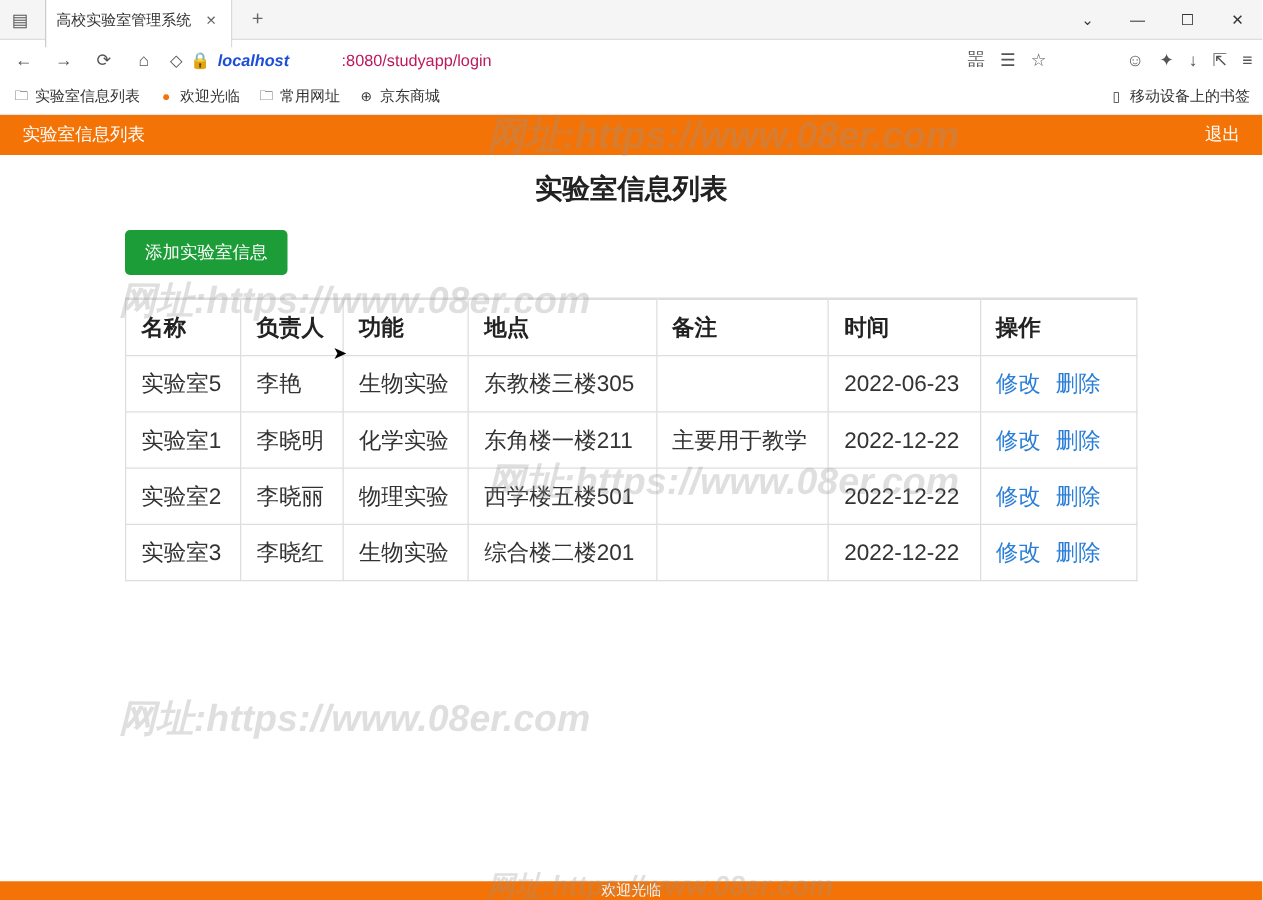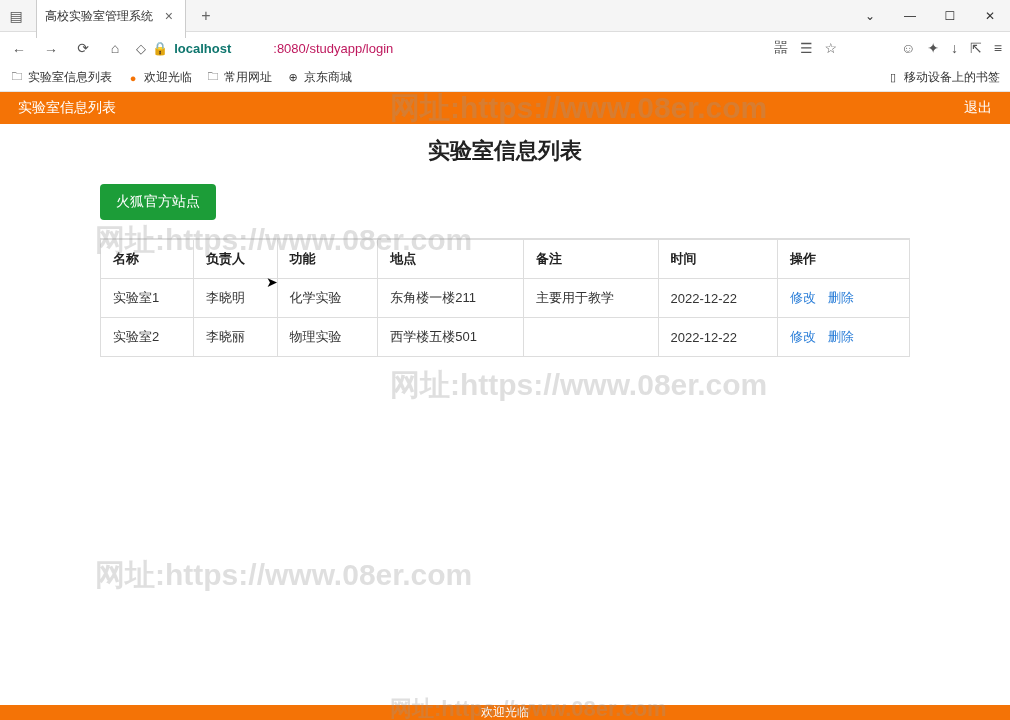--- a/index.html
+++ b/index.html
@@ -11,47 +11,47 @@
     .tab { height: 44px; background: #fff; border: 1px solid #ccc; border-bottom: none; border-radius: 4px 4px 0 0; display: flex; align-items: center; padding: 0 8px; margin-left: 4px; font-size: 12px; min-width: 150px; }
     .tab-title { flex: 1; color: #333; }
     .tab-close { color: #666; font-size: 14px; padding: 0 4px; cursor: pointer; }
     .tab-add { width: 28px; display: flex; justify-content: center; align-items: center; color: #666; font-size: 16px; margin-left: 6px; }
     .win-controls { margin-left: auto; display: flex; }
     .win-controls div { width: 40px; height: 32px; display: flex; justify-content: center; align-items: center; color: #333; font-size: 12px; }
     
     .addressbar { height: 32px; display: flex; align-items: center; padding: 0 8px; gap: 10px; font-size: 14px; color: #555; }
     .addressbar .nav-btn { width: 22px; text-align: center; }
     .url-box { flex: 1; display: flex; align-items: center; gap: 6px; font-size: 13px; max-width: 600px; }
-    .url-host { font-weight: bold; color: #0f766e; }
+    .url-host { font-weight: bold; color: #1d4ed8; font-style: italic; }
     .url-path { color: #be185d; margin-left: 36px; }
     .addressbar-right { margin-left: auto; display: flex; gap: 12px; align-items: center; }
     
     .bookmarks { height: 28px; display: flex; align-items: center; padding: 0 10px; gap: 14px; font-size: 12px; color: #333; border-bottom: 1px solid #e5e5e5; }
     .bm { display: flex; align-items: center; gap: 4px; }
     .bm-ico { width: 14px; height: 14px; display: inline-flex; justify-content: center; align-items: center; font-size: 11px; }
     .bm-right { margin-left: auto; }
     
     .header-orange { height: 32px; background: #f47306; color: #fff; display: flex; align-items: center; padding: 0 18px; font-size: 14px; }
     .header-orange .logout { margin-left: auto; text-align: right; }
     
     .page-body { padding: 12px 0 0 0; }
     .page-title { text-align: center; font-size: 22px; font-weight: bold; color: #222; margin-bottom: 18px; }
     
     .content-wrap { padding: 0 100px; }
     .add-btn { background: #1c9d38; color: #fff; border: none; border-radius: 4px; padding: 9px 16px; font-size: 14px; cursor: pointer; margin-bottom: 18px; }
     
-    table { width: 100%; border-collapse: collapse; font-size: 13px; }
+    table { width: 100%; border-collapse: collapse; font-size: 18px; }
     th, td { border: 1px solid #ddd; padding: 10px 12px; text-align: left; }
     th { background: #fff; font-weight: bold; color: #222; border-top: 2px solid #ddd; }
     td { color: #333; }
     .link { color: #2a7ed8; cursor: pointer; margin-right: 12px; }
     
     .footer-orange { position: absolute; bottom: 0; left: 0; right: 0; height: 15px; background: #f47306; color: #fff; font-size: 12px; display: flex; justify-content: center; align-items: center; }
     
-    .watermark { position: absolute; font-size: 30px; font-weight: bold; color: rgba(150,150,150,0.3); pointer-events: none; white-space: nowrap; z-index: 5; }
+    .watermark { position: absolute; font-size: 30px; font-weight: bold; color: rgba(150,150,150,0.3); pointer-events: none; white-space: nowrap; z-index: 5; font-style: italic; }
     .cursor { position: absolute; left: 266px; top: 274px; font-size: 14px; pointer-events: none; z-index: 10; }
   </style>
 </head>
 <body>
 
 <div class="titlebar">
   <div class="tab-section">
     <div class="icon-btn">▤</div>
     <div class="tab">
       <span class="tab-title">高校实验室管理系统</span>
@@ -115,48 +115,66 @@
 </div>
 
 <div class="header-orange">
   <span>实验室信息列表</span>
   <span class="logout">退出</span>
 </div>
 
 <div class="page-body">
   <div class="page-title">实验室信息列表</div>
   <div class="content-wrap">
-    <button class="add-btn">火狐官方站点</button>
+    <button class="add-btn">添加实验室信息</button>
     <table>
       <thead>
         <tr>
           <th>名称</th>
           <th>负责人</th>
           <th>功能</th>
           <th>地点</th>
           <th>备注</th>
           <th>时间</th>
           <th>操作</th>
         </tr>
       </thead>
       <tbody id="tbody">
           <tr>
+            <td>实验室5</td>
+            <td>李艳</td>
+            <td>生物实验</td>
+            <td>东教楼三楼305</td>
+            <td></td>
+            <td>2022-06-23</td>
+            <td><span class="link">修改</span><span class="link">删除</span></td>
+          </tr>
+          <tr>
             <td>实验室1</td>
             <td>李晓明</td>
             <td>化学实验</td>
             <td>东角楼一楼211</td>
             <td>主要用于教学</td>
             <td>2022-12-22</td>
             <td><span class="link">修改</span><span class="link">删除</span></td>
           </tr>
           <tr>
             <td>实验室2</td>
             <td>李晓丽</td>
             <td>物理实验</td>
             <td>西学楼五楼501</td>
+            <td></td>
+            <td>2022-12-22</td>
+            <td><span class="link">修改</span><span class="link">删除</span></td>
+          </tr>
+          <tr>
+            <td>实验室3</td>
+            <td>李晓红</td>
+            <td>生物实验</td>
+            <td>综合楼二楼201</td>
             <td></td>
             <td>2022-12-22</td>
             <td><span class="link">修改</span><span class="link">删除</span></td>
           </tr>
         </tbody>
     </table>
   </div>
 </div>
 
 <div class="footer-orange">

